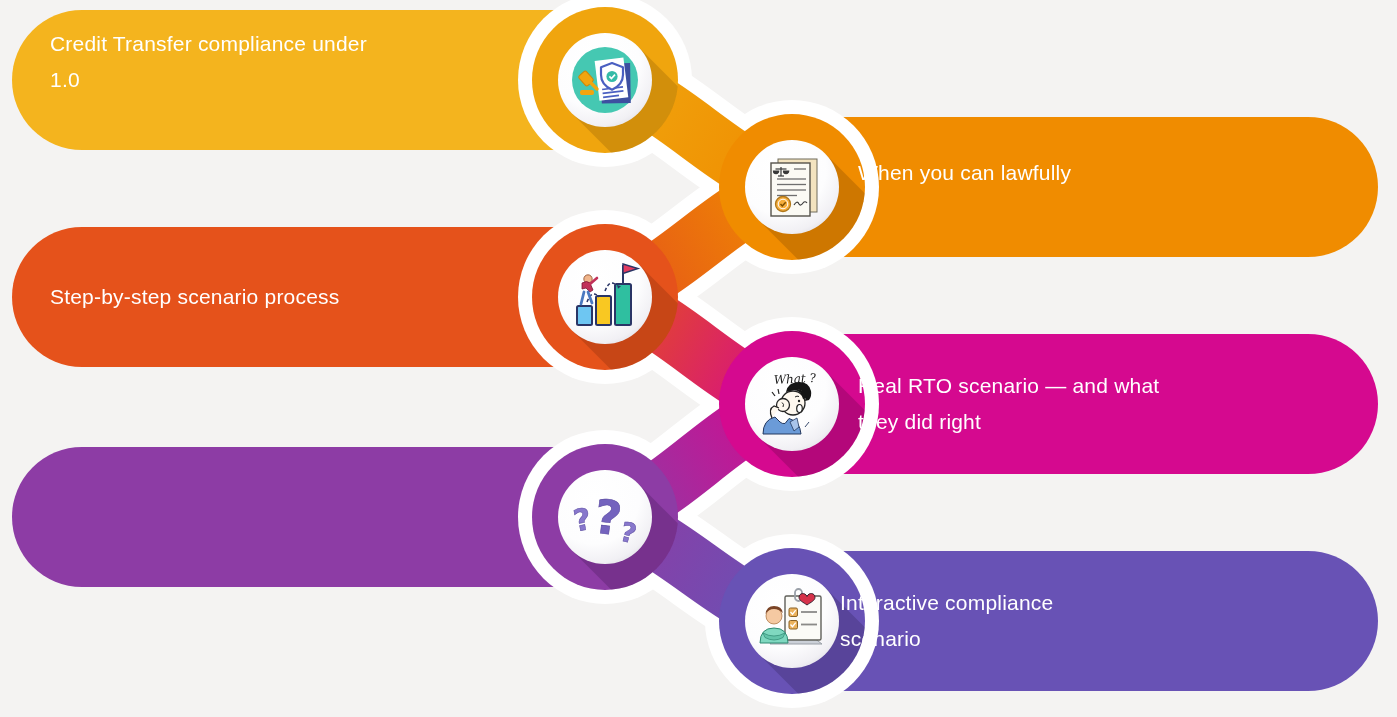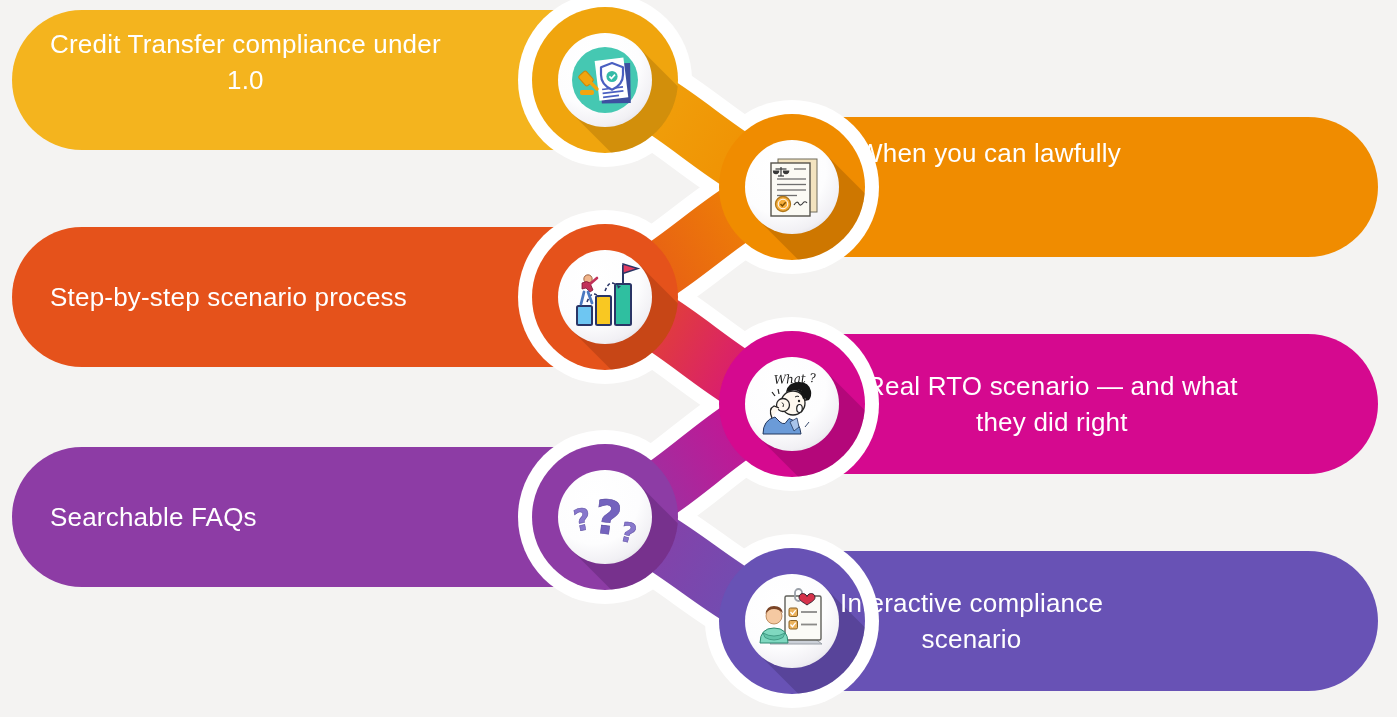--- a/index.html
+++ b/index.html
@@ -1,20 +1,20 @@
 <!DOCTYPE html>
 <html><head>
 <meta charset="utf-8">
 <style>
   html,body{margin:0;padding:0;background:#f4f3f2;}
   .stage{position:relative;width:1397px;height:717px;background:#f4f3f2;overflow:hidden;
          font-family:"Liberation Sans",sans-serif;}
   .stage svg{position:absolute;left:0;top:0;}
-  .label{position:absolute;color:#ffffff;font-size:26px;line-height:36px;font-weight:400;
-         letter-spacing:.2px;white-space:nowrap;text-align:center;}
+  .label{position:absolute;color:#ffffff;font-size:21px;line-height:36px;font-weight:400;
+         letter-spacing:.2px;white-space:nowrap;}
   .label .ln{white-space:nowrap;}
 </style>
 </head>
 <body>
 
 <div class="stage">
 
 <svg width="1397" height="717" viewBox="0 0 1397 717" xmlns="http://www.w3.org/2000/svg">
   <defs>
     <radialGradient id="whiteBtn" cx="38%" cy="30%" r="78%">
@@ -228,30 +228,27 @@
     <path d="M-26.5,-7 q1,-8 8.5,-8 q8,0 8.8,7 q-4,-4 -8.8,-4 q-5.5,0 -8.5,5 z" fill="#7A4426"></path>
     <path d="M-32,22 q0,-15 14,-15 q14,0 14,15 z" fill="#7FD8C0" stroke="#2F8A72" stroke-width="1"></path>
     <path d="M-29,12 q11,6 22,0 l-2,4.5 q-9,5 -18,0 z" fill="#63C4AA" stroke="#2F8A72" stroke-width="0.7"></path>
   </g>
 </svg>
 
 <div class="label" style="left:50px;top:26px;">
   <div class="ln">Credit Transfer compliance under</div>
   <div class="ln">1.0</div>
 </div>
-<div class="label" style="left:858px;top:135px;">
+<div class="label" style="left:858px;top:155px;">
   <div class="ln">When you can lawfully</div>
 </div>
 <div class="label" style="left:50px;top:279px;">
   <div class="ln">Step-by-step scenario process</div>
 </div>
-<div class="label" style="left:858px;top:368px;margin-left:8px;">
+<div class="label" style="left:858px;top:368px;">
   <div class="ln">Real RTO scenario — and what</div>
   <div class="ln">they did right</div>
-</div>
-<div class="label" style="left:50px;top:499px;">
-  <div class="ln">Searchable FAQs</div>
 </div>
 <div class="label" style="left:840px;top:585px;">
   <div class="ln">Interactive compliance</div>
   <div class="ln">scenario</div>
 </div>
 
 </div>
 </body></html>

